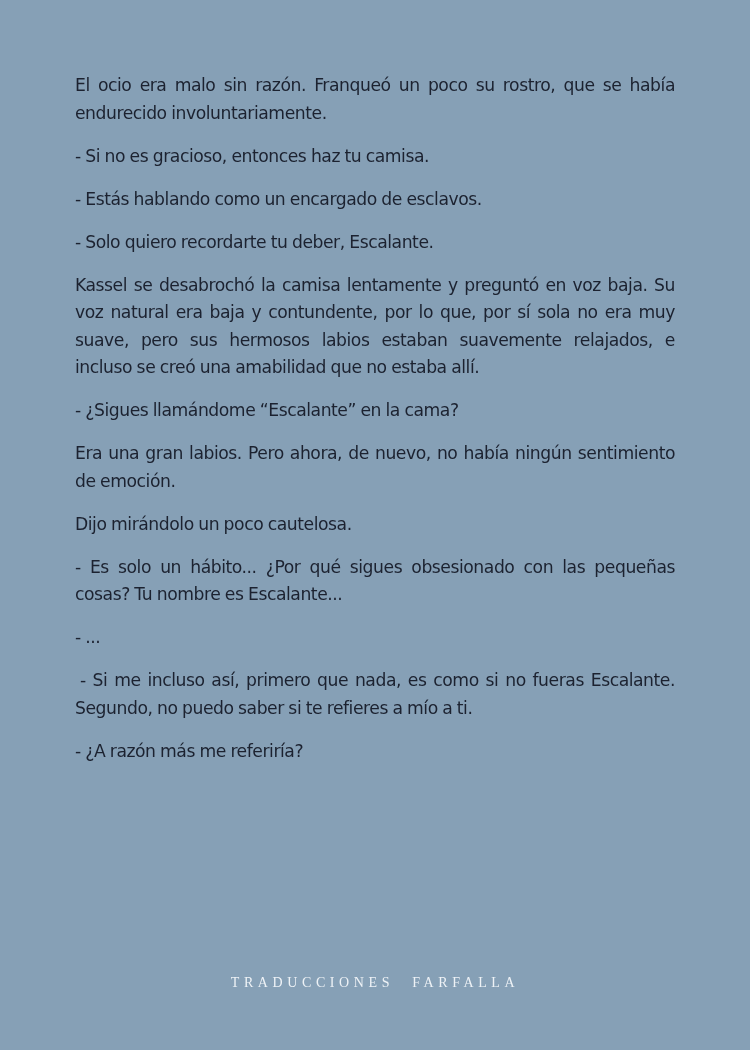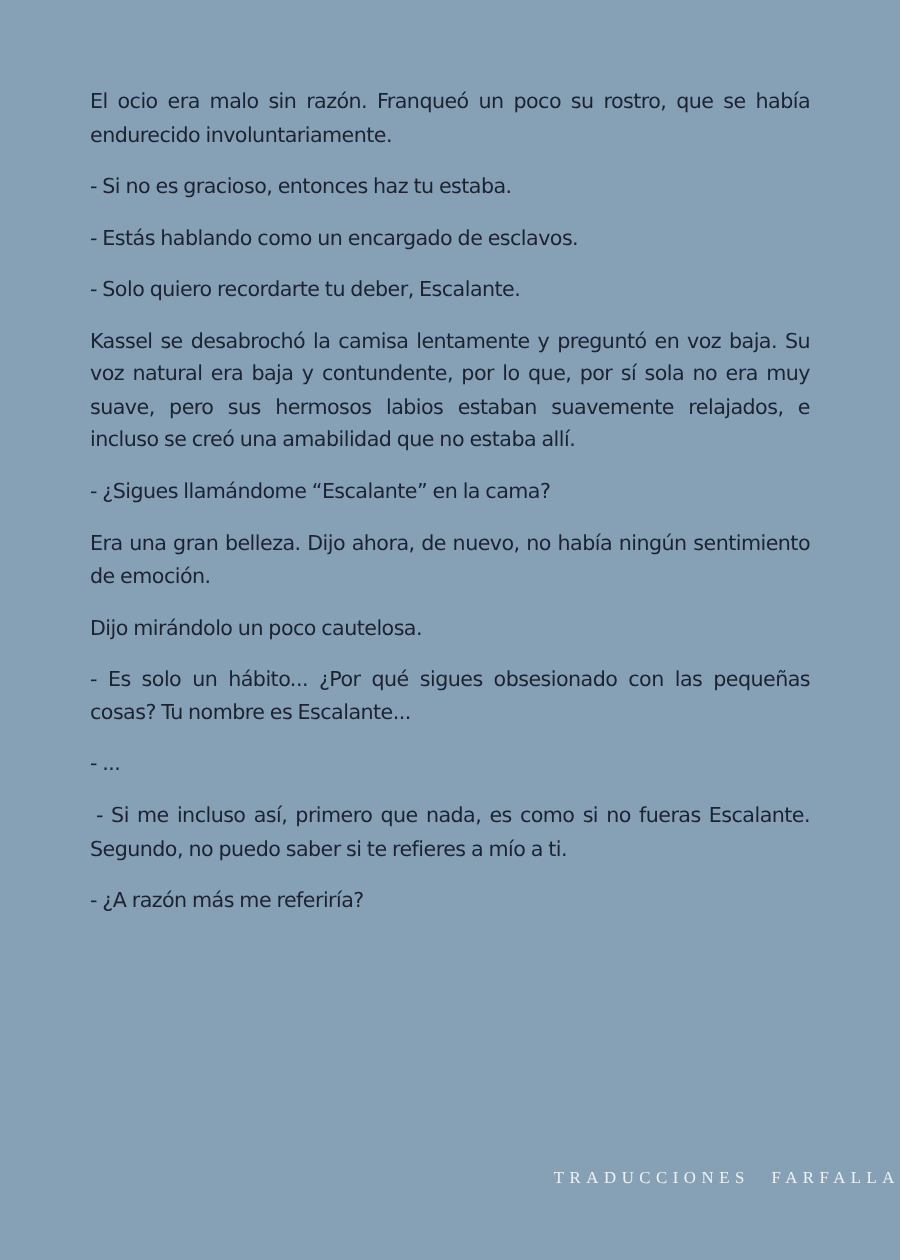--- a/index.html
+++ b/index.html
@@ -31,39 +31,39 @@
       text-align-last: left;
     }
     .para.lead-space {
       text-indent: 5px;
     }
     .footer {
       position: absolute;
       left: 0;
       width: 750px;
       top: 975px;
-      text-align: right;
+      text-align: center;
       font-family: "Liberation Serif", serif;
       font-size: 14px;
       letter-spacing: 4.6px;
       word-spacing: 10px;
       color: #eef2f6;
     }
   </style>
 </head>
 <body>
 
 <div class="page">
   <p class="para">El ocio era malo sin razón. Franqueó un poco su rostro, que se había endurecido involuntariamente.</p>
-  <p class="para">- Si no es gracioso, entonces haz tu estaba.</p>
+  <p class="para">- Si no es gracioso, entonces haz tu camisa.</p>
   <p class="para">- Estás hablando como un encargado de esclavos.</p>
   <p class="para">- Solo quiero recordarte tu deber, Escalante.</p>
   <p class="para">Kassel se desabrochó la camisa lentamente y preguntó en voz baja. Su voz natural era baja y contundente, por lo que, por sí sola no era muy suave, pero sus hermosos labios estaban suavemente relajados, e incluso se creó una amabilidad que no estaba allí.</p>
   <p class="para">- ¿Sigues llamándome “Escalante” en la cama?</p>
-  <p class="para">Era una gran belleza. Dijo ahora, de nuevo, no había ningún sentimiento de emoción.</p>
+  <p class="para">Era una gran labios. Pero ahora, de nuevo, no había ningún sentimiento de emoción.</p>
   <p class="para">Dijo mirándolo un poco cautelosa.</p>
   <p class="para">- Es solo un hábito... ¿Por qué sigues obsesionado con las pequeñas cosas? Tu nombre es Escalante...</p>
   <p class="para">- ...</p>
   <p class="para lead-space">- Si me incluso así, primero que nada, es como si no fueras Escalante. Segundo, no puedo saber si te refieres a mío a ti.</p>
   <p class="para">- ¿A razón más me referiría?</p>
 </div>
 
 <div class="footer">TRADUCCIONES FARFALLA</div>
 
 </body></html>

